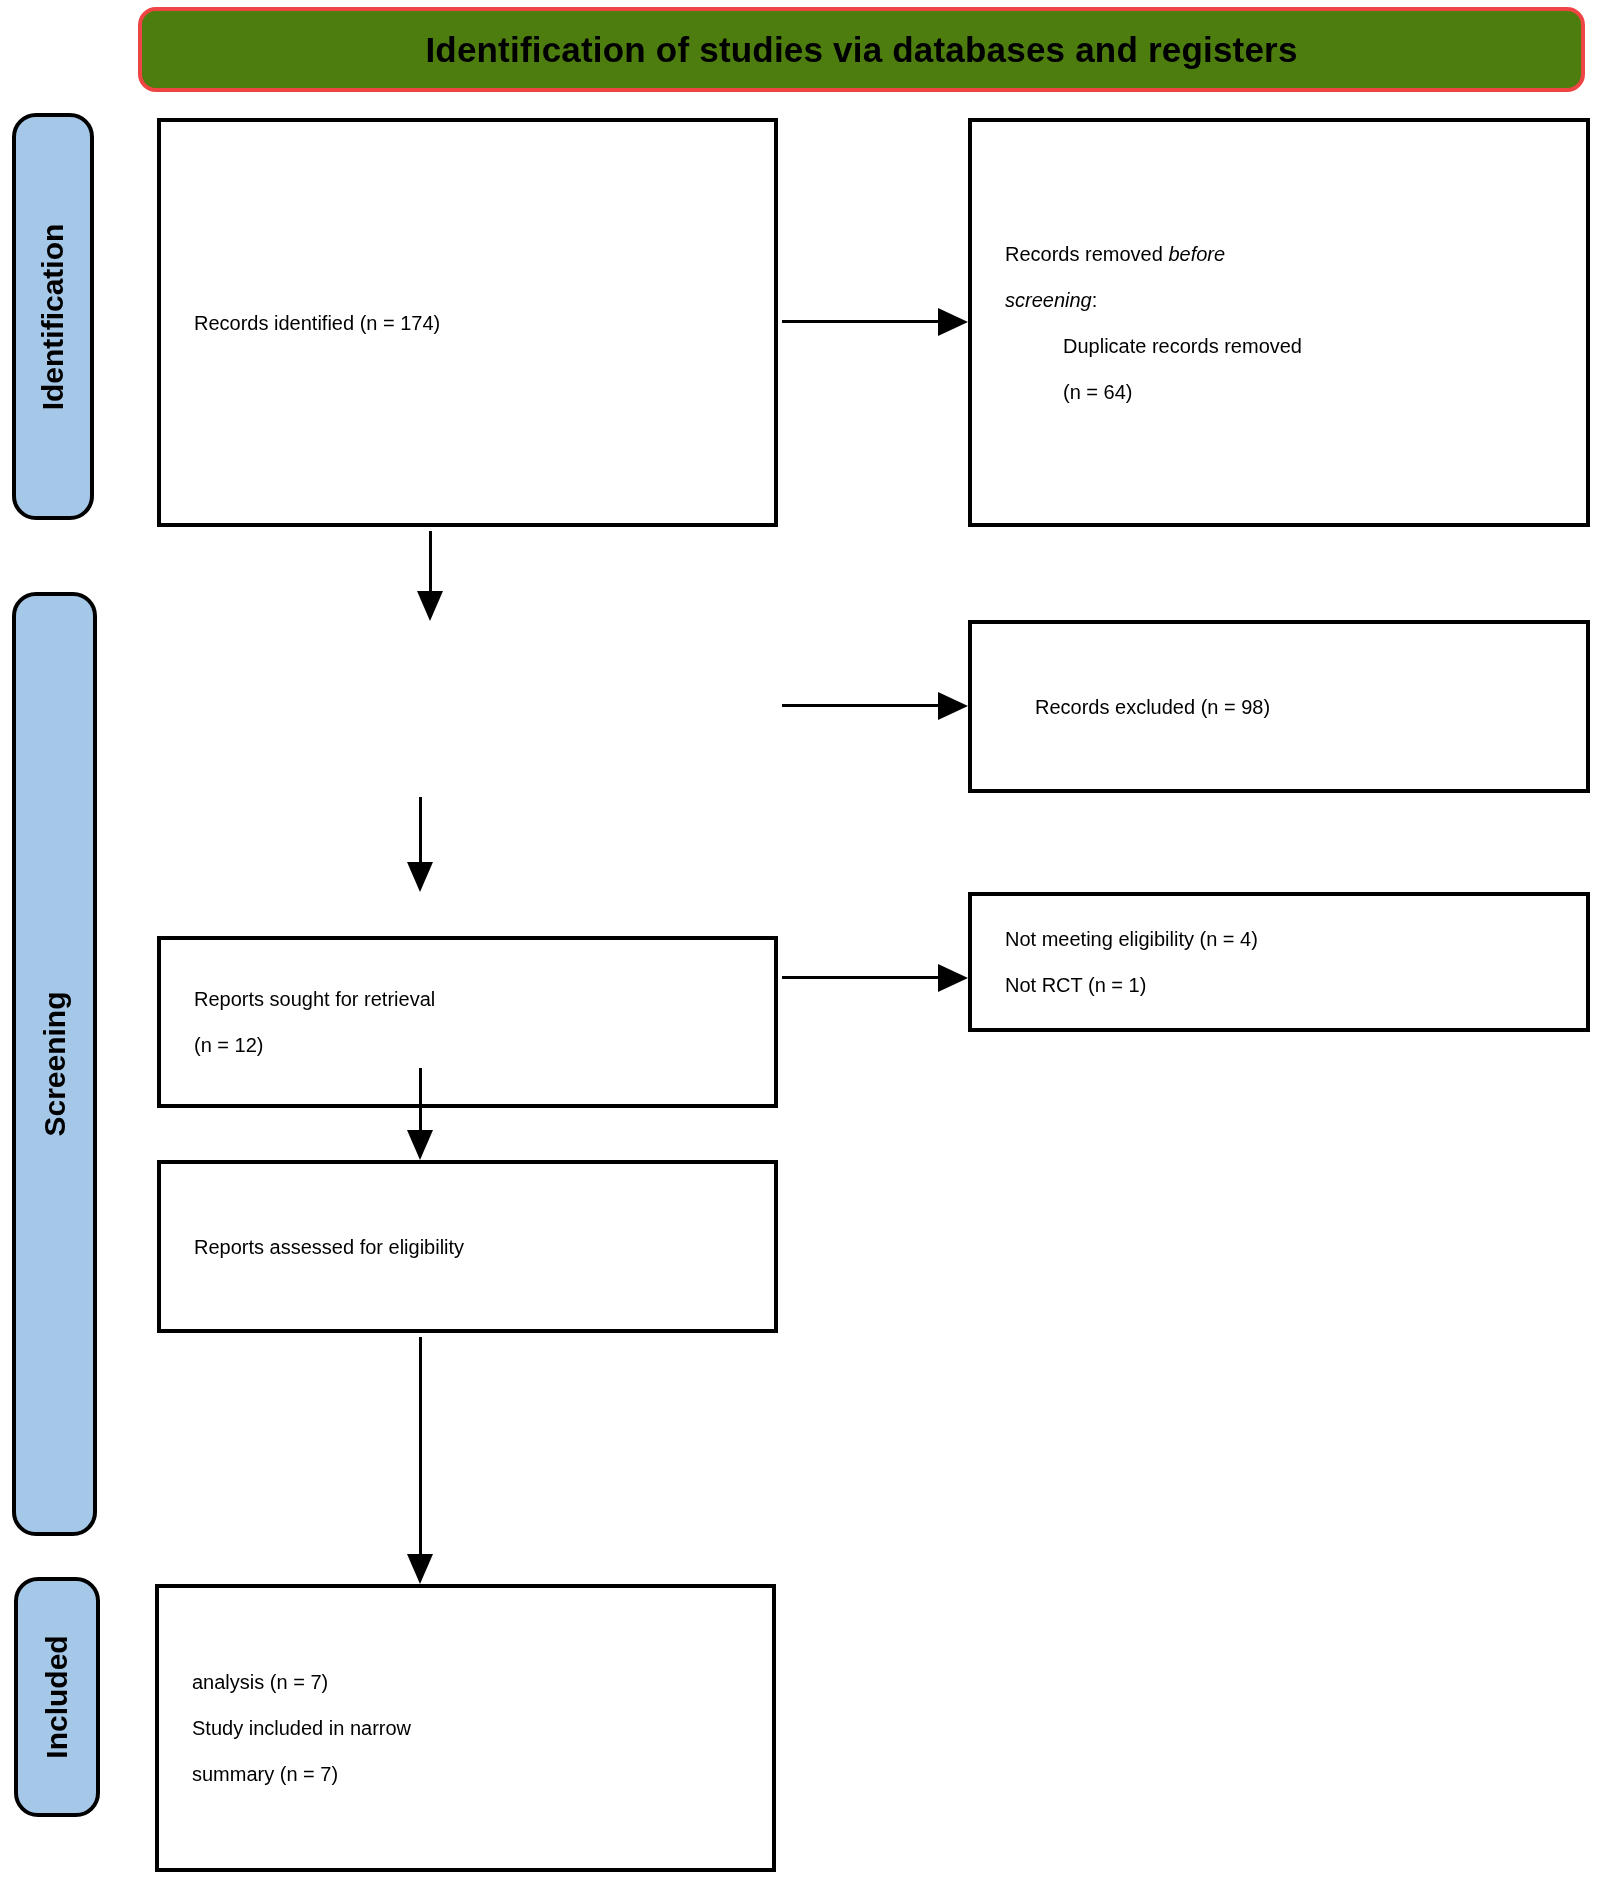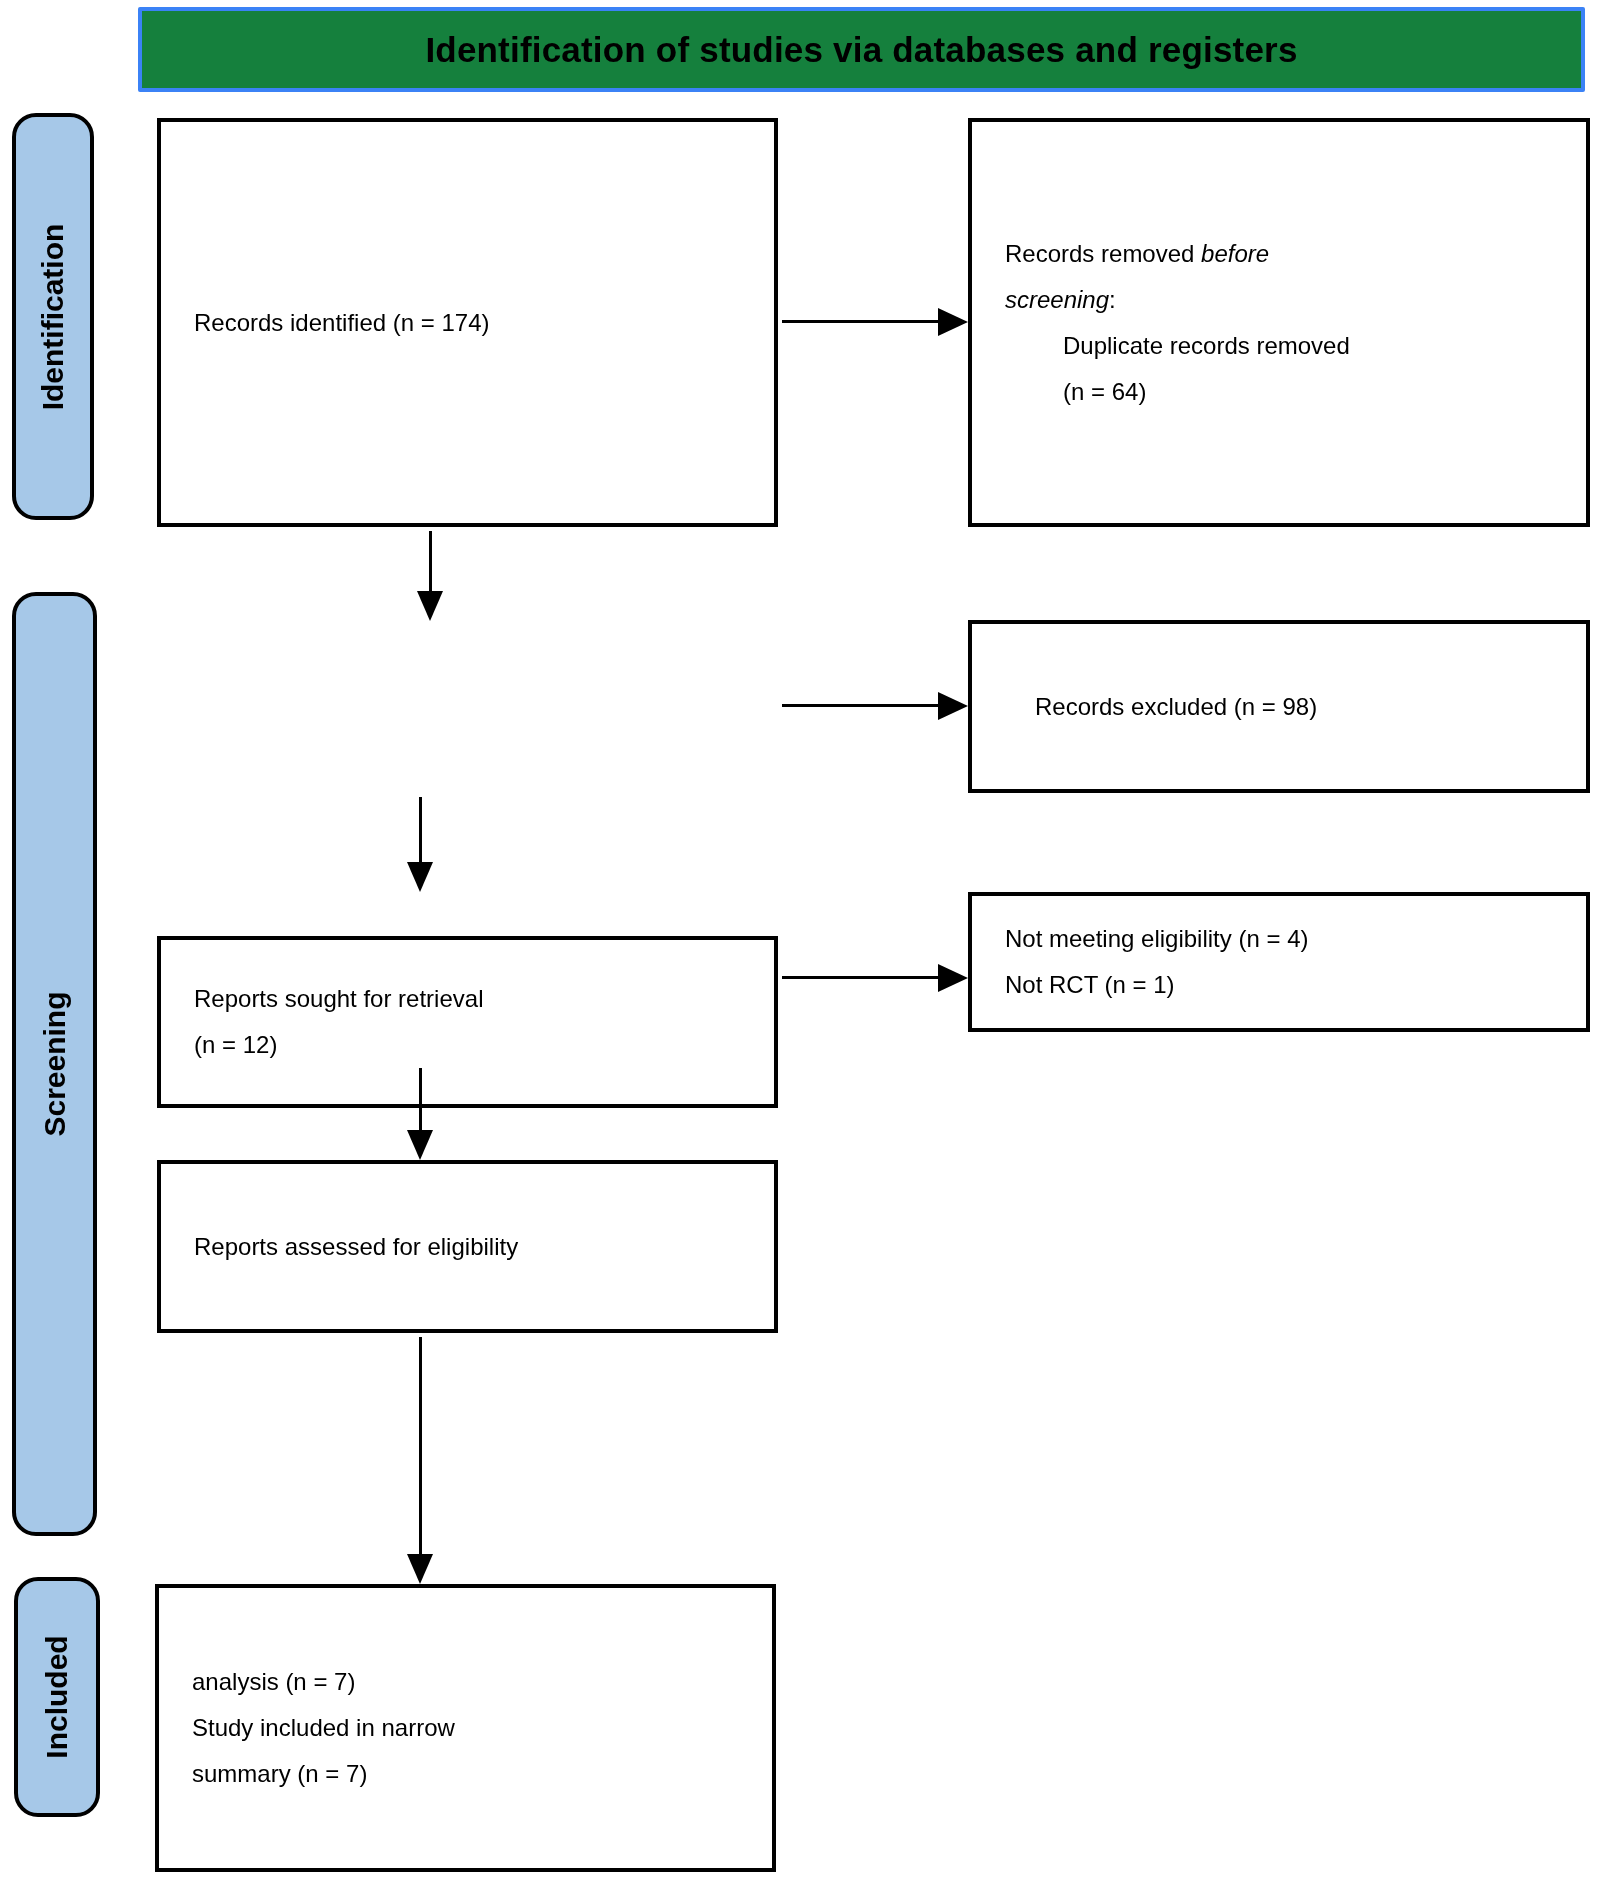--- a/index.html
+++ b/index.html
@@ -3,40 +3,40 @@
 <meta charset="utf-8">
 <style>
   html,body { margin:0; padding:0; background:#ffffff; }
   body { font-family:"Liberation Sans", sans-serif; color:#000; }
   .canvas {
     position:relative; width:1600px; height:1888px; background:#ffffff; overflow:hidden;
   }
   
   .banner {
     position:absolute; left:138px; top:7px; width:1447px; height:85px;
-    background:#15803d; border:4px solid #3b82f6; border-radius:2px;
+    background:#4d7c0f; border:4px solid #ef4444; border-radius:18px;
     box-sizing:border-box; display:flex; align-items:center; justify-content:center;
   }
   .banner-title { font-weight:bold; font-size:35px; letter-spacing:0.2px; }
   
   .tab {
     position:absolute; background:#A6C8E8; border:4px solid #000;
     border-radius:24px; box-sizing:border-box;
     display:flex; align-items:center; justify-content:center; overflow:visible;
   }
   .tab-label {
     transform:rotate(-90deg); transform-origin:center center;
     font-weight:bold; font-size:30px; white-space:nowrap;
   }
   
   .fbox {
     position:absolute; background:#ffffff; border:4px solid #000;
     box-sizing:border-box; display:flex; align-items:center;
   }
-  .fbox-text { padding-left:33px; padding-right:26px; font-size:24px; line-height:46px; }
+  .fbox-text { padding-left:33px; padding-right:26px; font-size:20px; line-height:46px; }
   .indent { padding-left:58px; }
   .it { font-style:italic; }
   
   .hline { position:absolute; height:3px; background:#000; }
   .vline { position:absolute; width:3px; background:#000; }
   .head-right {
     position:absolute; width:0; height:0;
     border-top:14px solid transparent; border-bottom:14px solid transparent;
     border-left:30px solid #000;
   }

